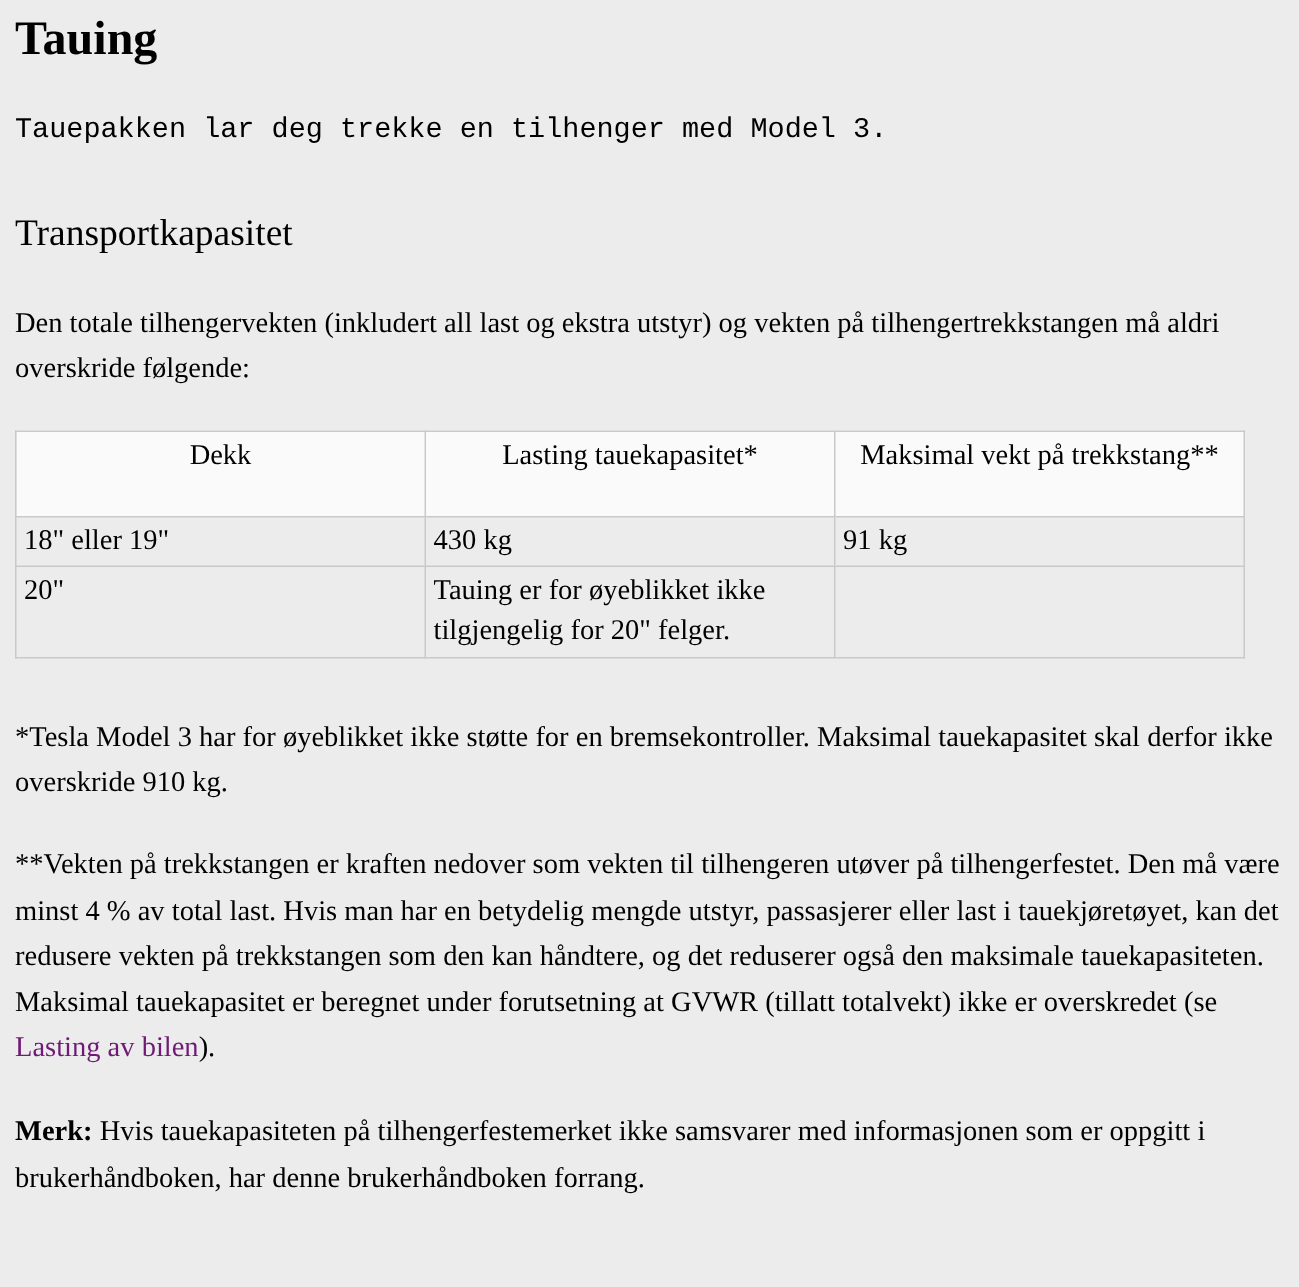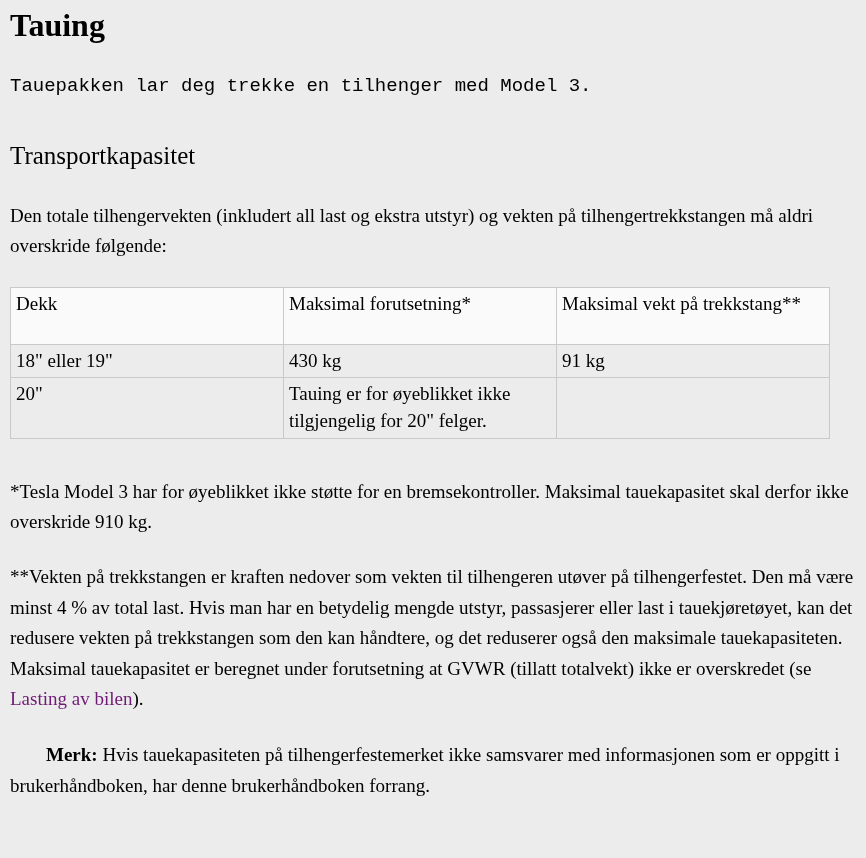--- a/index.html
+++ b/index.html
@@ -48,33 +48,33 @@
     border: 1px solid #c9c9c9;
     padding: 3px 5px;
     text-align: left;
     vertical-align: top;
     font-weight: normal;
     font-size: 19px;
   }
   table.towing-table thead th {
     background: #fafafa;
     height: 50px;
+    text-align: center;
   }
   .footnote-brake {
     margin: 0 0 25px 0;
   }
   .footnote-tongue {
     margin: 0 0 26px 0;
   }
   .note-paragraph {
     margin: 0;
   }
   .note-label {
     font-weight: bold;
-    margin-left: 36px;
   }
   a.doc-link {
     color: #701a75;
     text-decoration: none;
     cursor: pointer;
   }
 </style>
 </head>
 <body>
 
@@ -83,21 +83,21 @@
 <p class="intro-paragraph">Tauepakken lar deg trekke en tilhenger med Model 3.</p>
 
 <h2 class="section-heading">Transportkapasitet</h2>
 
 <p class="capacity-intro">Den totale tilhengervekten (inkludert all last og ekstra utstyr) og vekten på tilhengertrekkstangen må aldri overskride følgende:</p>
 
 <table class="towing-table">
   <thead>
     <tr>
       <th>Dekk</th>
-      <th>Maksimal forutsetning*</th>
+      <th>Lasting tauekapasitet*</th>
       <th>Maksimal vekt på trekkstang**</th>
     </tr>
   </thead>
   <tbody>
     <tr>
       <td>18" eller 19"</td>
       <td>430 kg</td>
       <td>91 kg</td>
     </tr>
     <tr>

